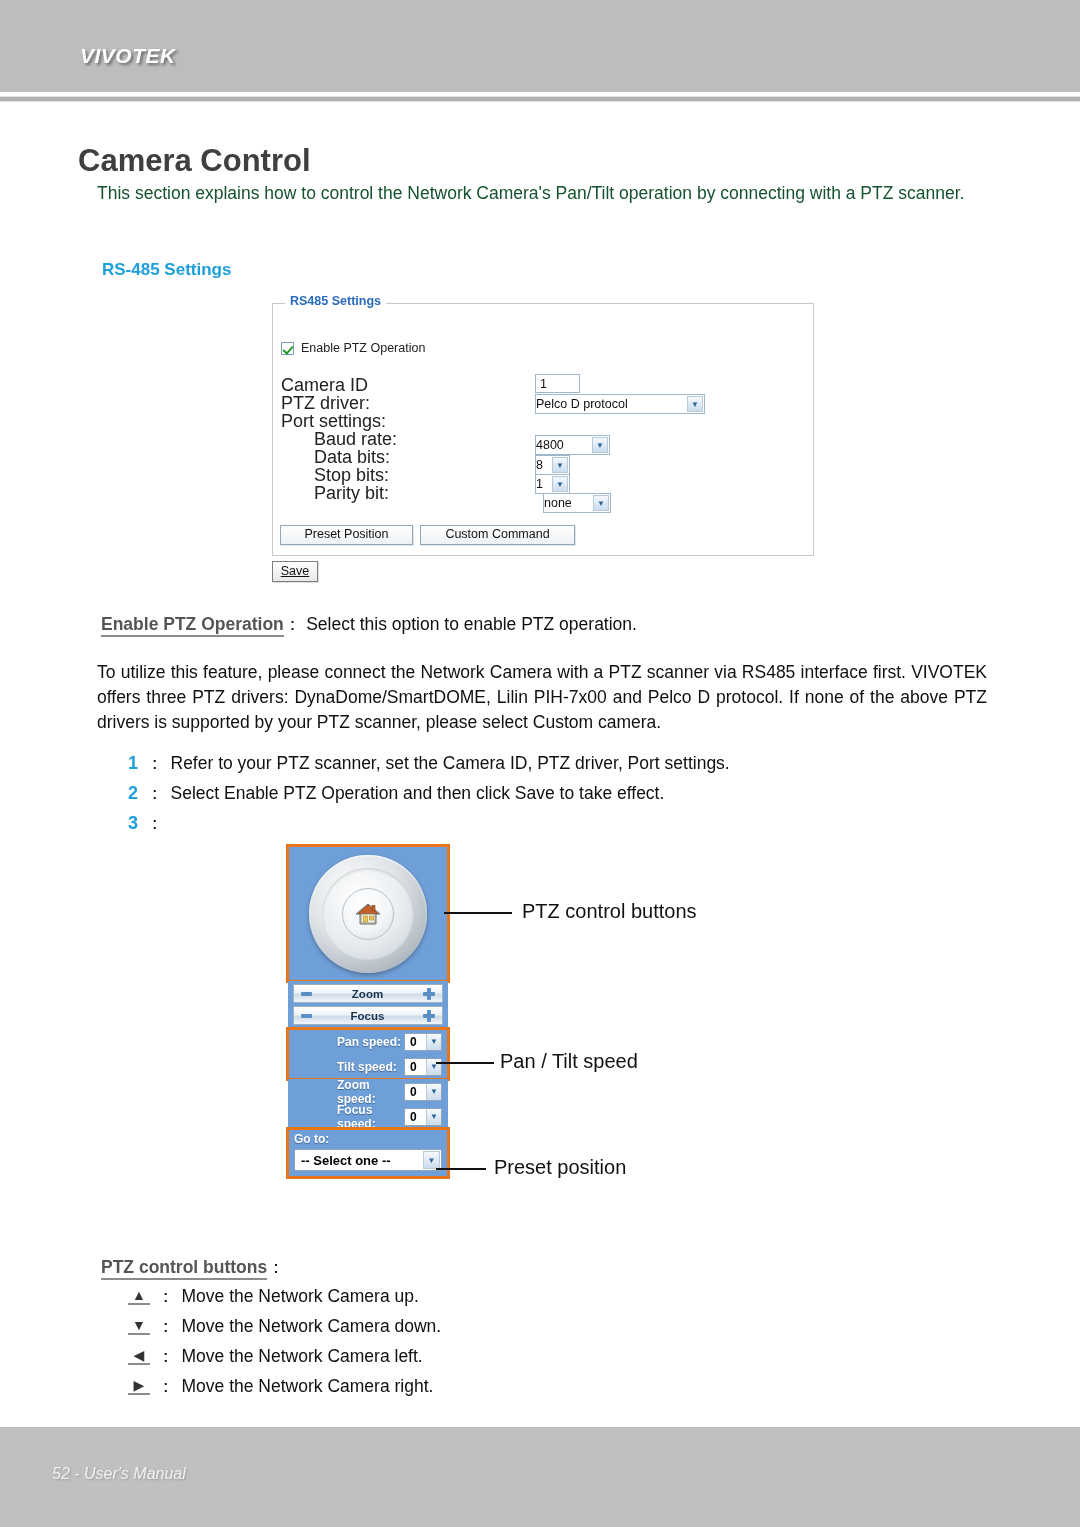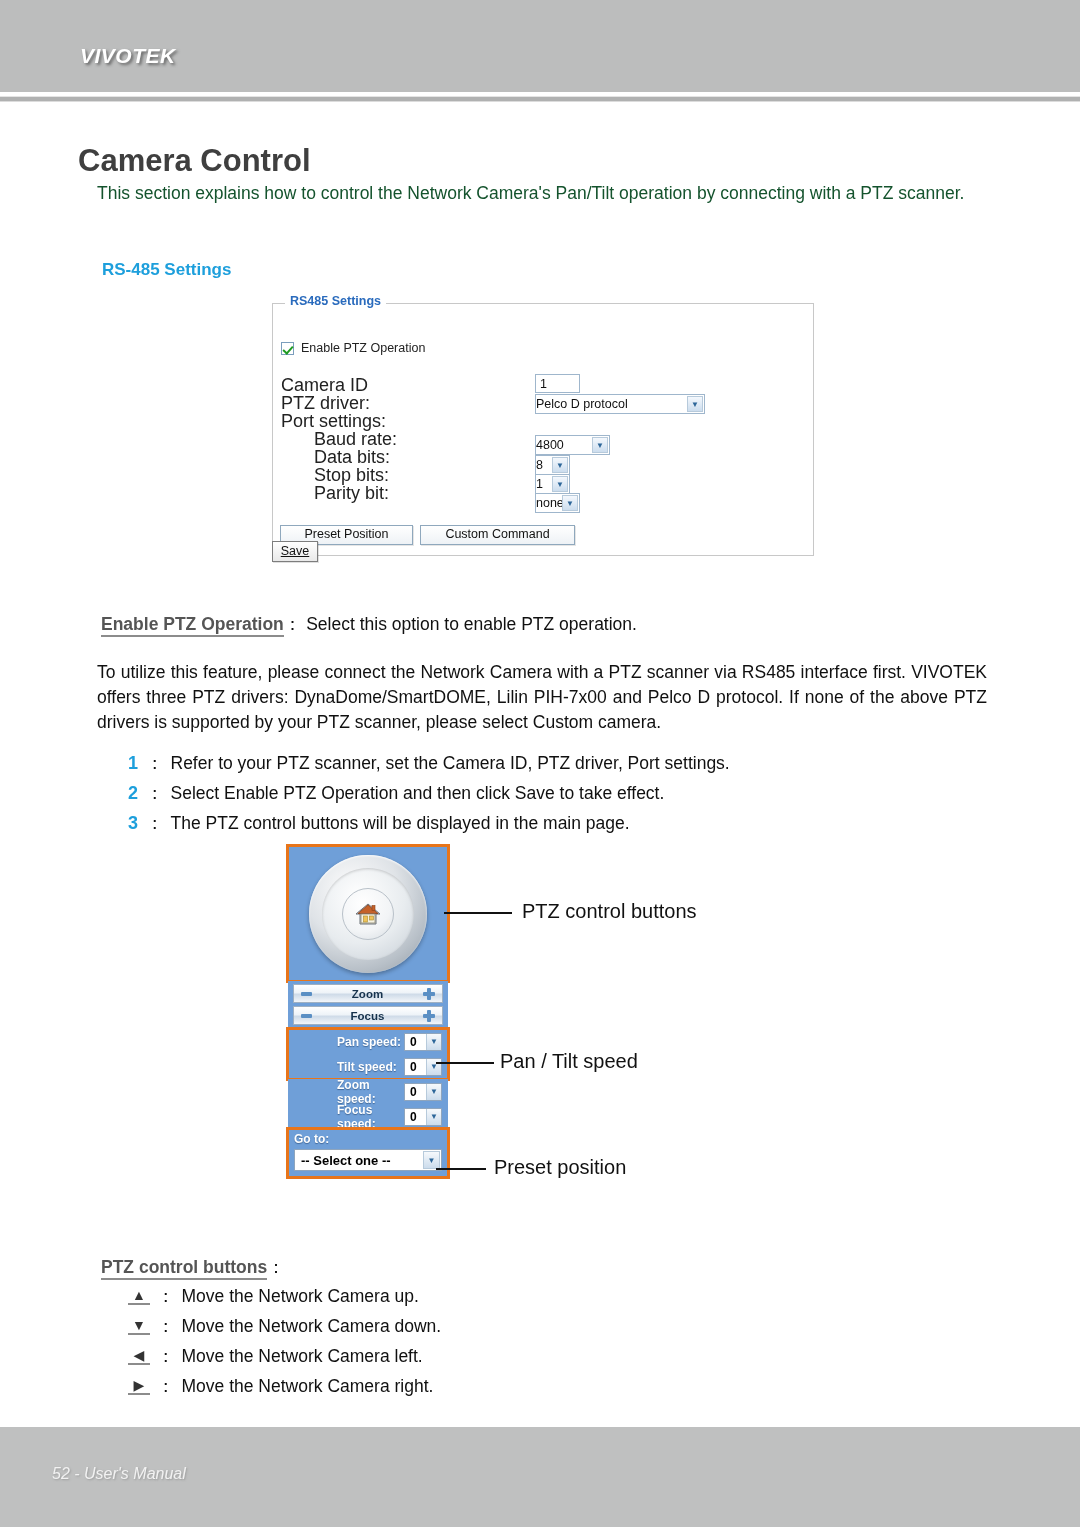--- a/index.html
+++ b/index.html
@@ -189,21 +189,21 @@
     color: #111;
     box-sizing: border-box;
     height: 20px;
     line-height: 17px;
     text-align: center;
     box-shadow: 1px 1px 0 rgba(0,0,0,0.10);
   }
   .btn-save {
     position: absolute;
     left: 272px;
-    top: 541px;
+    top: 561px;
     width: 46px;
     height: 21px;
     border: 1px solid #7d7d7d;
     background: linear-gradient(#ffffff, #e9e9e9);
     font-size: 12.5px;
     line-height: 18px;
     text-align: center;
     color: #111;
     box-sizing: border-box;
     box-shadow: 1px 1px 0 rgba(0,0,0,0.12);
@@ -527,21 +527,21 @@
     </div>
 
     <div class="ctrl" style="left:262px; top:170px;">
       <div class="selectbox" style="width:35px;">
         <span>1</span>
         <span class="arrow">▼</span>
       </div>
     </div>
 
     <div class="ctrl" style="left:262px; top:189px;">
-      <div class="selectbox" style="width:45px;">
+      <div class="selectbox" style="width:68px;margin-left:8px;">
         <span>none</span>
         <span class="arrow">▼</span>
       </div>
     </div>
 
     <div class="btn" style="position:absolute; left:7px; top:221px; width:133px;">Preset Position</div>
     <div class="btn" style="position:absolute; left:147px; top:221px; width:155px;">Custom Command</div>
   </div>
 
   <div class="btn-save">Save</div>
@@ -559,21 +559,20 @@
       <span>Refer to your PTZ scanner, set the Camera ID, PTZ driver, Port settings.</span>
     </div>
     <div class="step">
       <span class="step-num">2</span>
       <span class="step-sep">：</span>
       <span>Select Enable PTZ Operation and then click Save to take effect.</span>
     </div>
     <div class="step">
       <span class="step-num">3</span>
       <span class="step-sep">：</span>
-      <span>The PTZ control buttons will be displayed in the main page.</span>
     </div>
   </div>
 
   <div class="ptz-wrap">
 
     <div class="ptz-block dpad-block hl">
       <div class="dpad">
         <span class="arrow-tri arr-up"></span>
         <span class="arrow-tri arr-down"></span>
         <span class="arrow-tri arr-left"></span>

